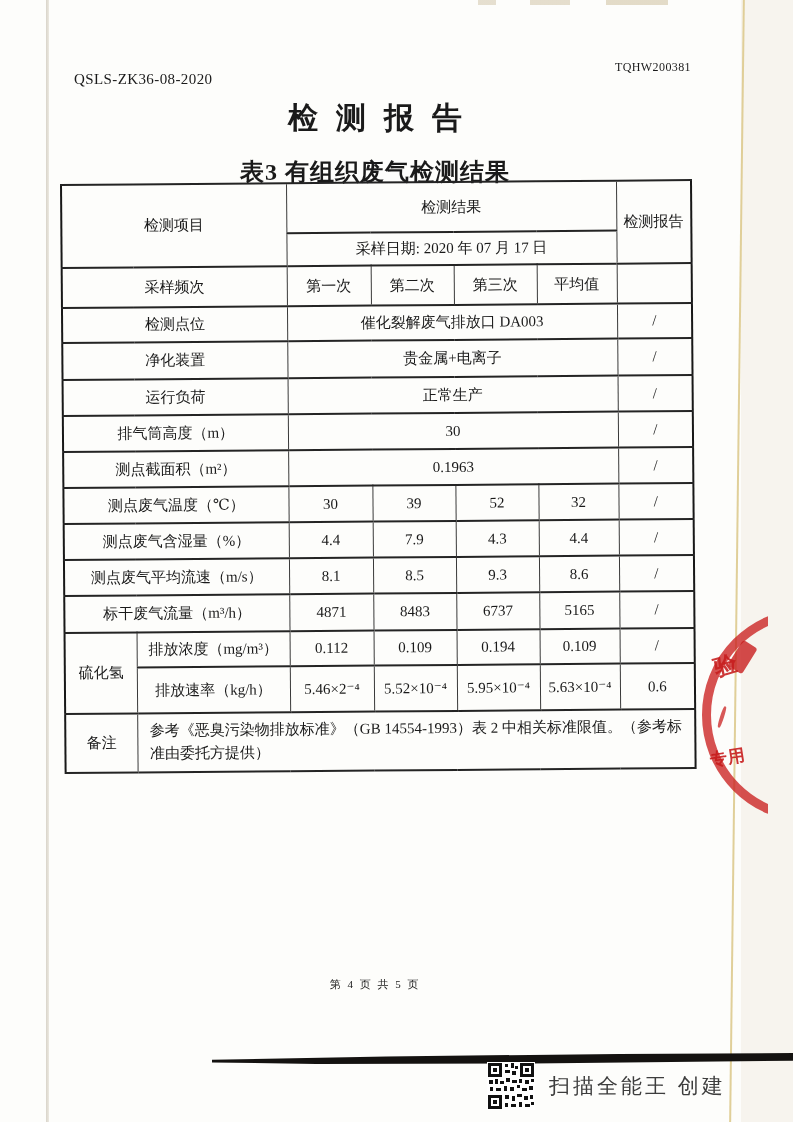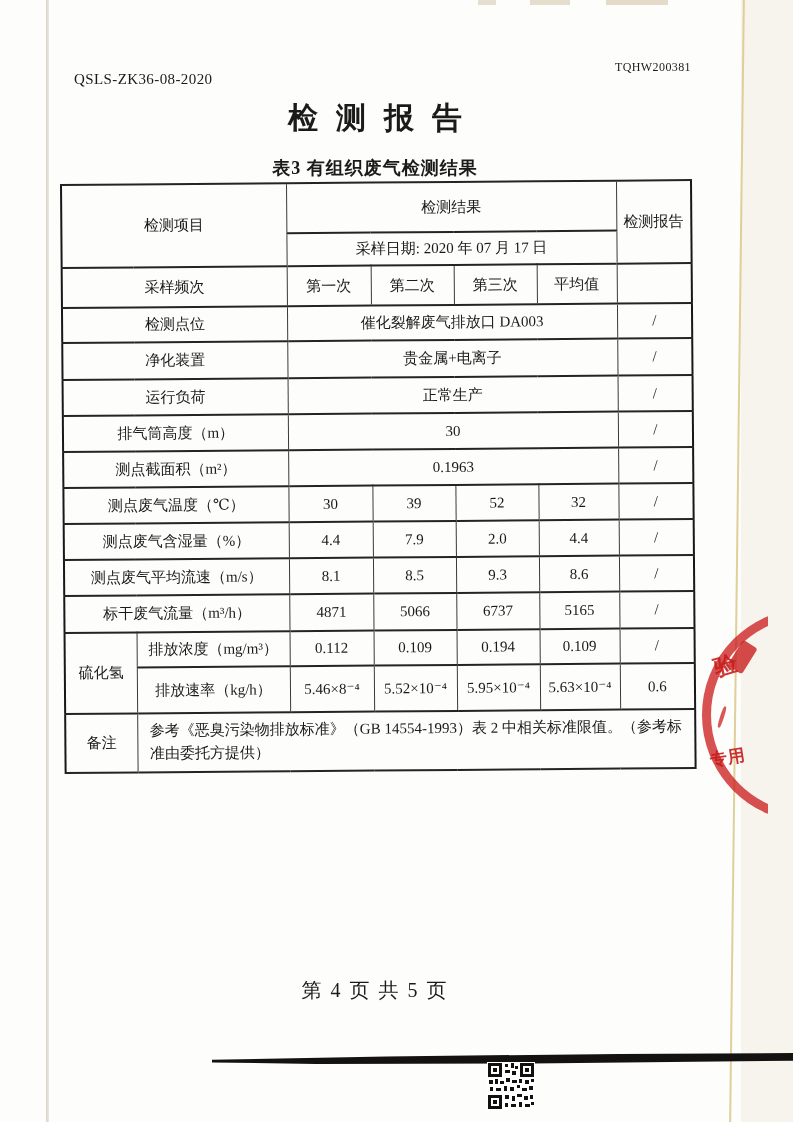--- a/index.html
+++ b/index.html
@@ -22,35 +22,35 @@
     opacity:.65;}
   .bottom-band{position:absolute;left:212px;top:1053px;width:581px;height:11px;background:#141210;
     clip-path:polygon(0 62%,30% 32%,70% 8%,100% 0,100% 70%,55% 96%,18% 100%,0 86%);}
 
   
   .code-left{position:absolute;left:74px;top:71px;font-size:15px;letter-spacing:.4px;}
   .code-right{position:absolute;left:587px;top:60px;font-size:12px;letter-spacing:.4px;margin-left:28px;}
   .report-title{position:absolute;left:60px;top:98px;width:630px;text-align:center;
     font-size:30px;font-weight:bold;letter-spacing:18px;margin:0;text-indent:18px;}
   .table-caption{position:absolute;left:60px;top:156px;width:630px;text-align:center;
-    font-size:18px;font-weight:bold;letter-spacing:1px;}
+    font-size:24px;font-weight:bold;letter-spacing:1px;}
 
   
   .tbl-wrap{position:absolute;left:60px;top:184px;width:630px;transform:rotate(-.45deg);transform-origin:0 0;}
   table{border-collapse:collapse;width:630px;table-layout:fixed;}
   td{border-left:1.4px solid #3a3a3a;border-right:1.4px solid #3a3a3a;
      border-top:2px solid #242424;border-bottom:2px solid #242424;
      text-align:center;vertical-align:middle;font-size:15px;padding:2px 4px;
      overflow:hidden;}
   table{border:2.6px solid #181818;}
   td.remark-text{text-align:left;padding:5px 12px;line-height:1.55;font-size:15px;}
 
   
   .page-footer{position:absolute;left:60px;top:977px;width:630px;text-align:center;
-    font-size:20px;letter-spacing:2px;}
+    font-size:11px;letter-spacing:2px;}
   .cs-bar{position:absolute;left:487px;top:1062px;display:flex;align-items:center;gap:14px;}
   .cs-text{font-family:"Liberation Sans","DejaVu Sans",sans-serif;
     font-size:21px;color:#3d3d3d;letter-spacing:3px;}
 
   
   .stamp{position:absolute;left:690px;top:598px;width:78px;height:228px;overflow:hidden;pointer-events:none;}
   .stamp-arc{position:absolute;left:12px;top:10px;width:196px;height:196px;border-radius:50%;
     border:9px solid rgba(202,32,32,.78);}
   .stamp-char-top{position:absolute;left:24px;top:52px;font-size:23px;font-weight:bold;
     color:rgba(198,28,28,.88);transform:rotate(-16deg);}
@@ -135,52 +135,52 @@
       <td>30</td>
       <td>39</td>
       <td>52</td>
       <td>32</td>
       <td>/</td>
     </tr>
     <tr style="height:36px">
       <td colspan="2">测点废气含湿量（%）</td>
       <td>4.4</td>
       <td>7.9</td>
-      <td>2.0</td>
+      <td>4.3</td>
       <td>4.4</td>
       <td>/</td>
     </tr>
     <tr style="height:36px">
       <td colspan="2">测点废气平均流速（m/s）</td>
       <td>8.1</td>
       <td>8.5</td>
       <td>9.3</td>
       <td>8.6</td>
       <td>/</td>
     </tr>
     <tr style="height:37px">
       <td colspan="2">标干废气流量（m³/h）</td>
       <td>4871</td>
-      <td>5066</td>
+      <td>8483</td>
       <td>6737</td>
       <td>5165</td>
       <td>/</td>
     </tr>
     <tr style="height:35px">
       <td rowspan="2">硫化氢</td>
       <td>排放浓度（mg/m³）</td>
       <td>0.112</td>
       <td>0.109</td>
       <td>0.194</td>
       <td>0.109</td>
       <td>/</td>
     </tr>
     <tr style="height:46px">
       <td>排放速率（kg/h）</td>
-      <td>5.46×8⁻⁴</td>
+      <td>5.46×2⁻⁴</td>
       <td>5.52×10⁻⁴</td>
       <td>5.95×10⁻⁴</td>
       <td>5.63×10⁻⁴</td>
       <td>0.6</td>
     </tr>
     <tr style="height:52px">
       <td>备注</td>
       <td colspan="6" class="remark-text">参考《恶臭污染物排放标准》（GB 14554-1993）表 2 中相关标准限值。（参考标准由委托方提供）</td>
     </tr>
   </tbody>
@@ -235,15 +235,16 @@
         <rect x="25" y="34" width="3" height="5" fill="#111"></rect>
         <rect x="30" y="32" width="5" height="3" fill="#111"></rect>
       <rect x="37" y="34" width="4" height="4" fill="#111"></rect>
         <rect x="43" y="33" width="3" height="4" fill="#111"></rect>
       <rect x="18" y="41" width="3" height="4" fill="#111"></rect>
         <rect x="24" y="42" width="5" height="3" fill="#111"></rect>
         <rect x="32" y="40" width="3" height="5" fill="#111"></rect>
       <rect x="38" y="42" width="5" height="3" fill="#111"></rect>
         <rect x="44" y="40" width="3" height="3" fill="#111"></rect>
     </svg>
+    <span class="cs-text">扫描全能王 创建</span>
   </div>
 
 </div>
 
 </body></html>

